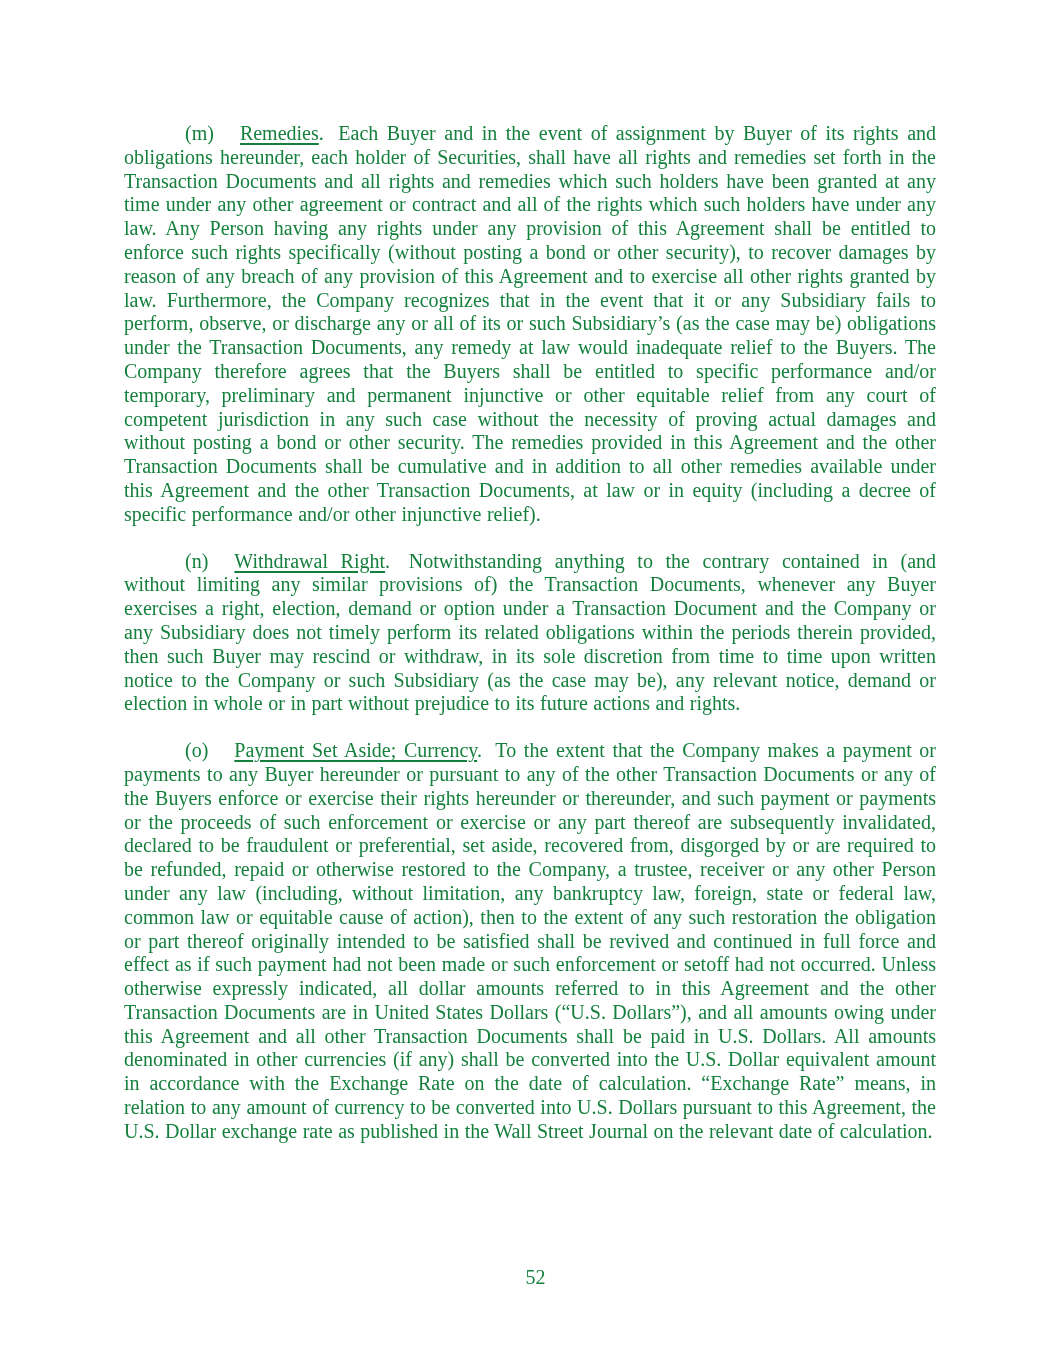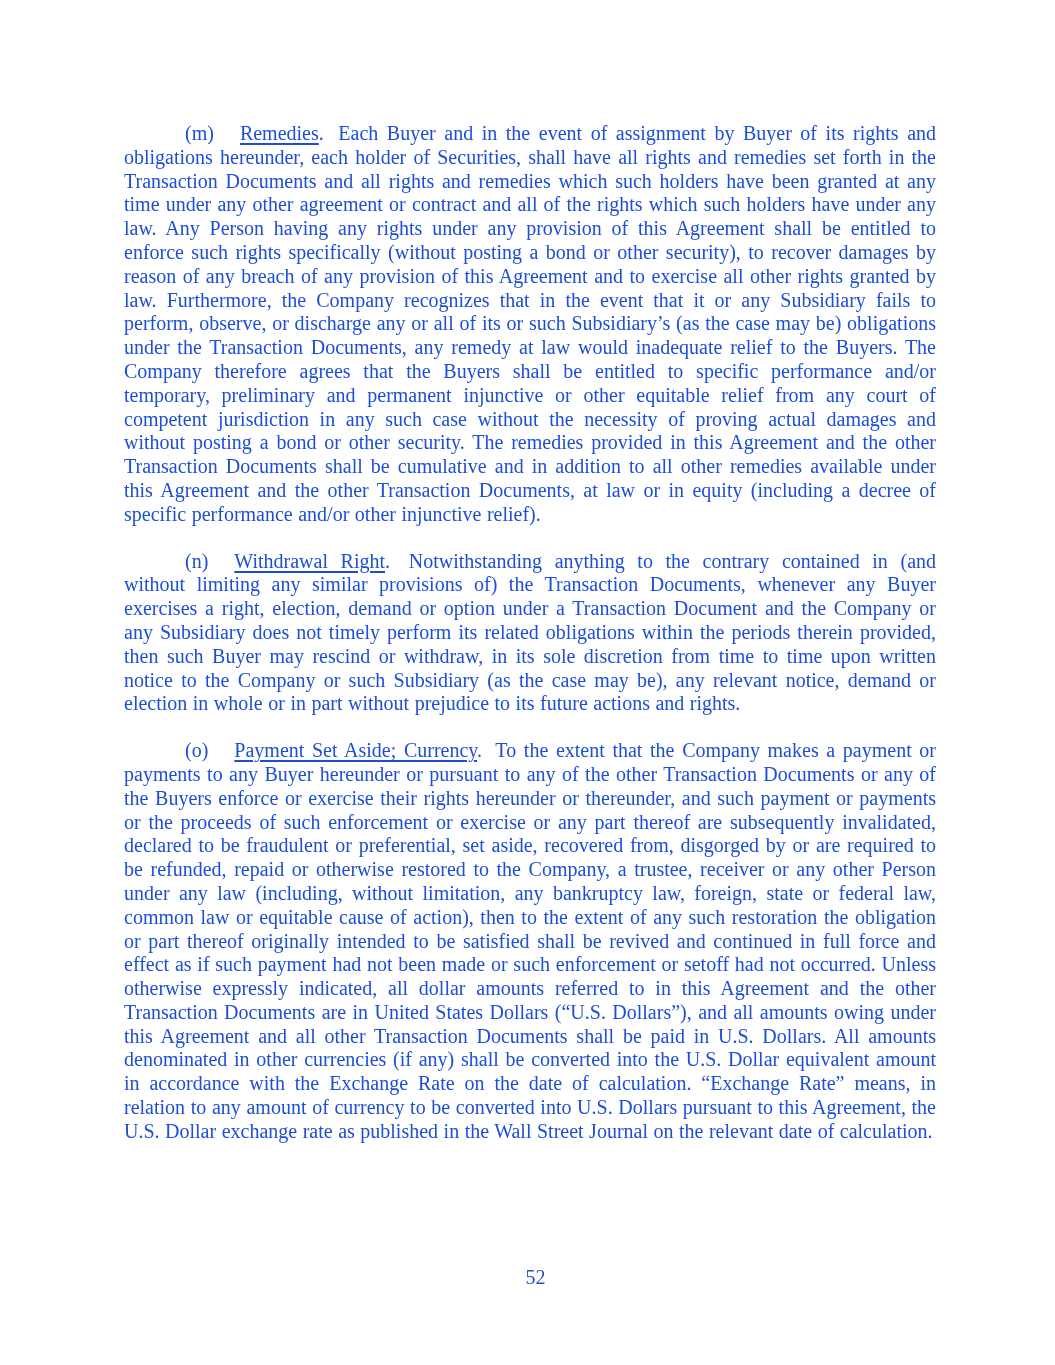--- a/index.html
+++ b/index.html
@@ -6,21 +6,21 @@
     margin: 0;
     padding: 0;
     background: #ffffff;
   }
   .page {
     position: relative;
     width: 1055px;
     height: 1365px;
     background: #ffffff;
     font-family: "Liberation Serif", serif;
-    color: #1d4ed8;
+    color: #15803d;
     overflow: hidden;
   }
   .content {
     position: absolute;
     left: 124px;
     top: 122px;
     width: 812px;
   }
   .para {
     margin: 0 0 23px 0;

